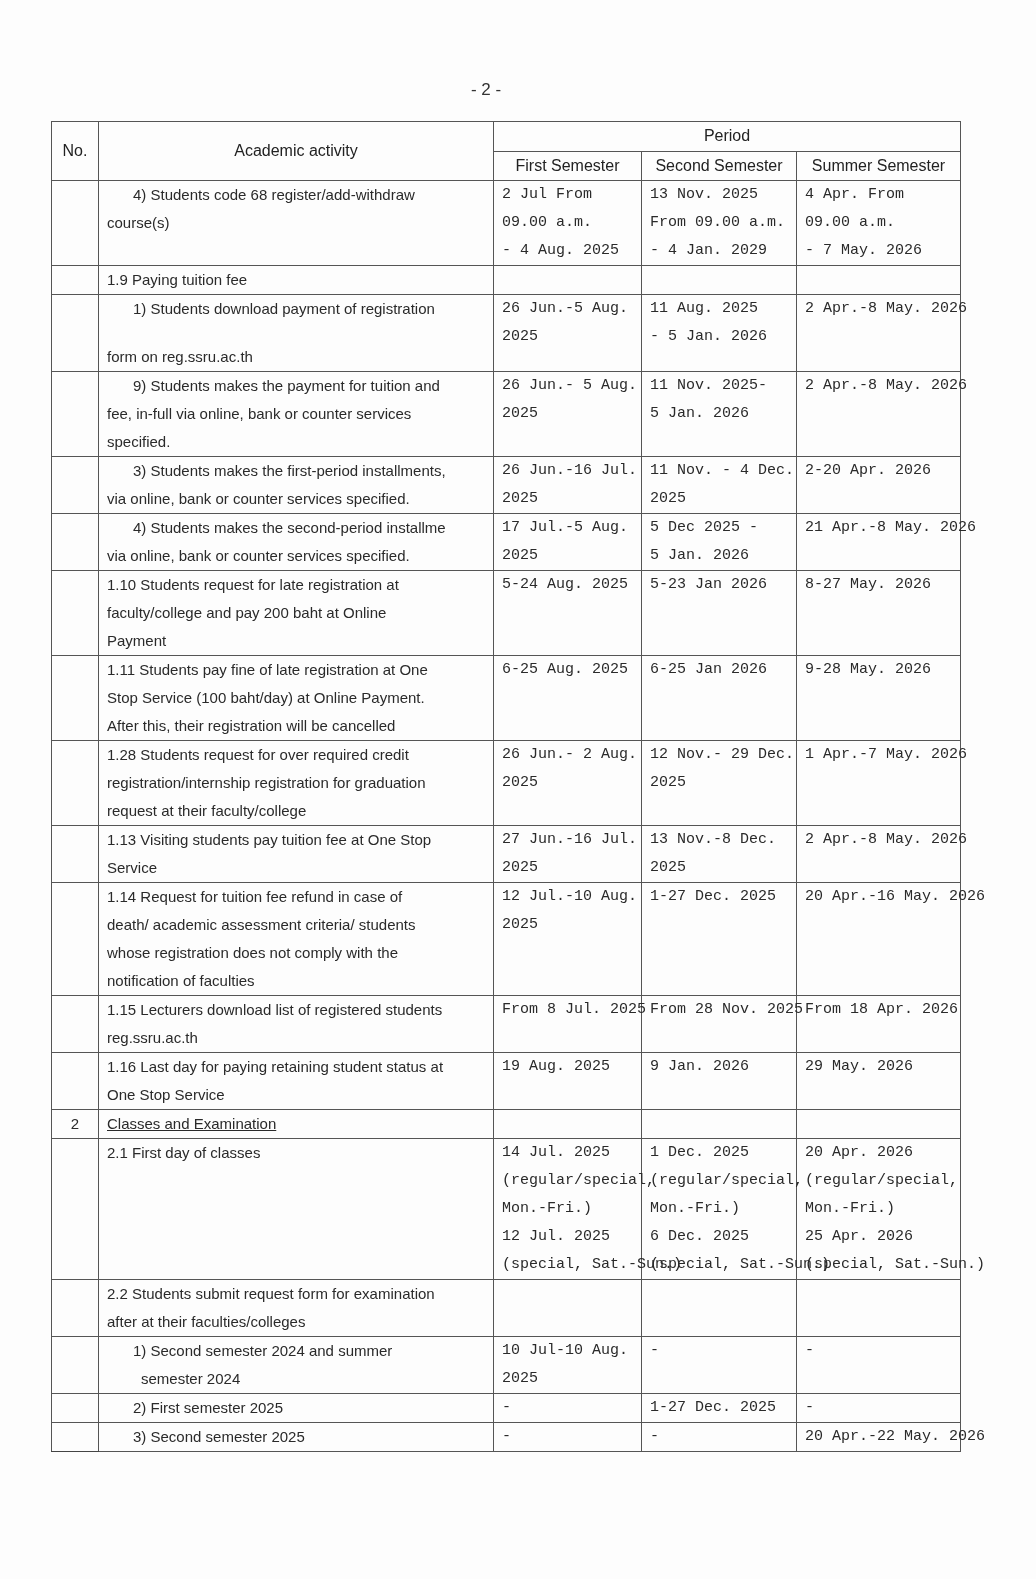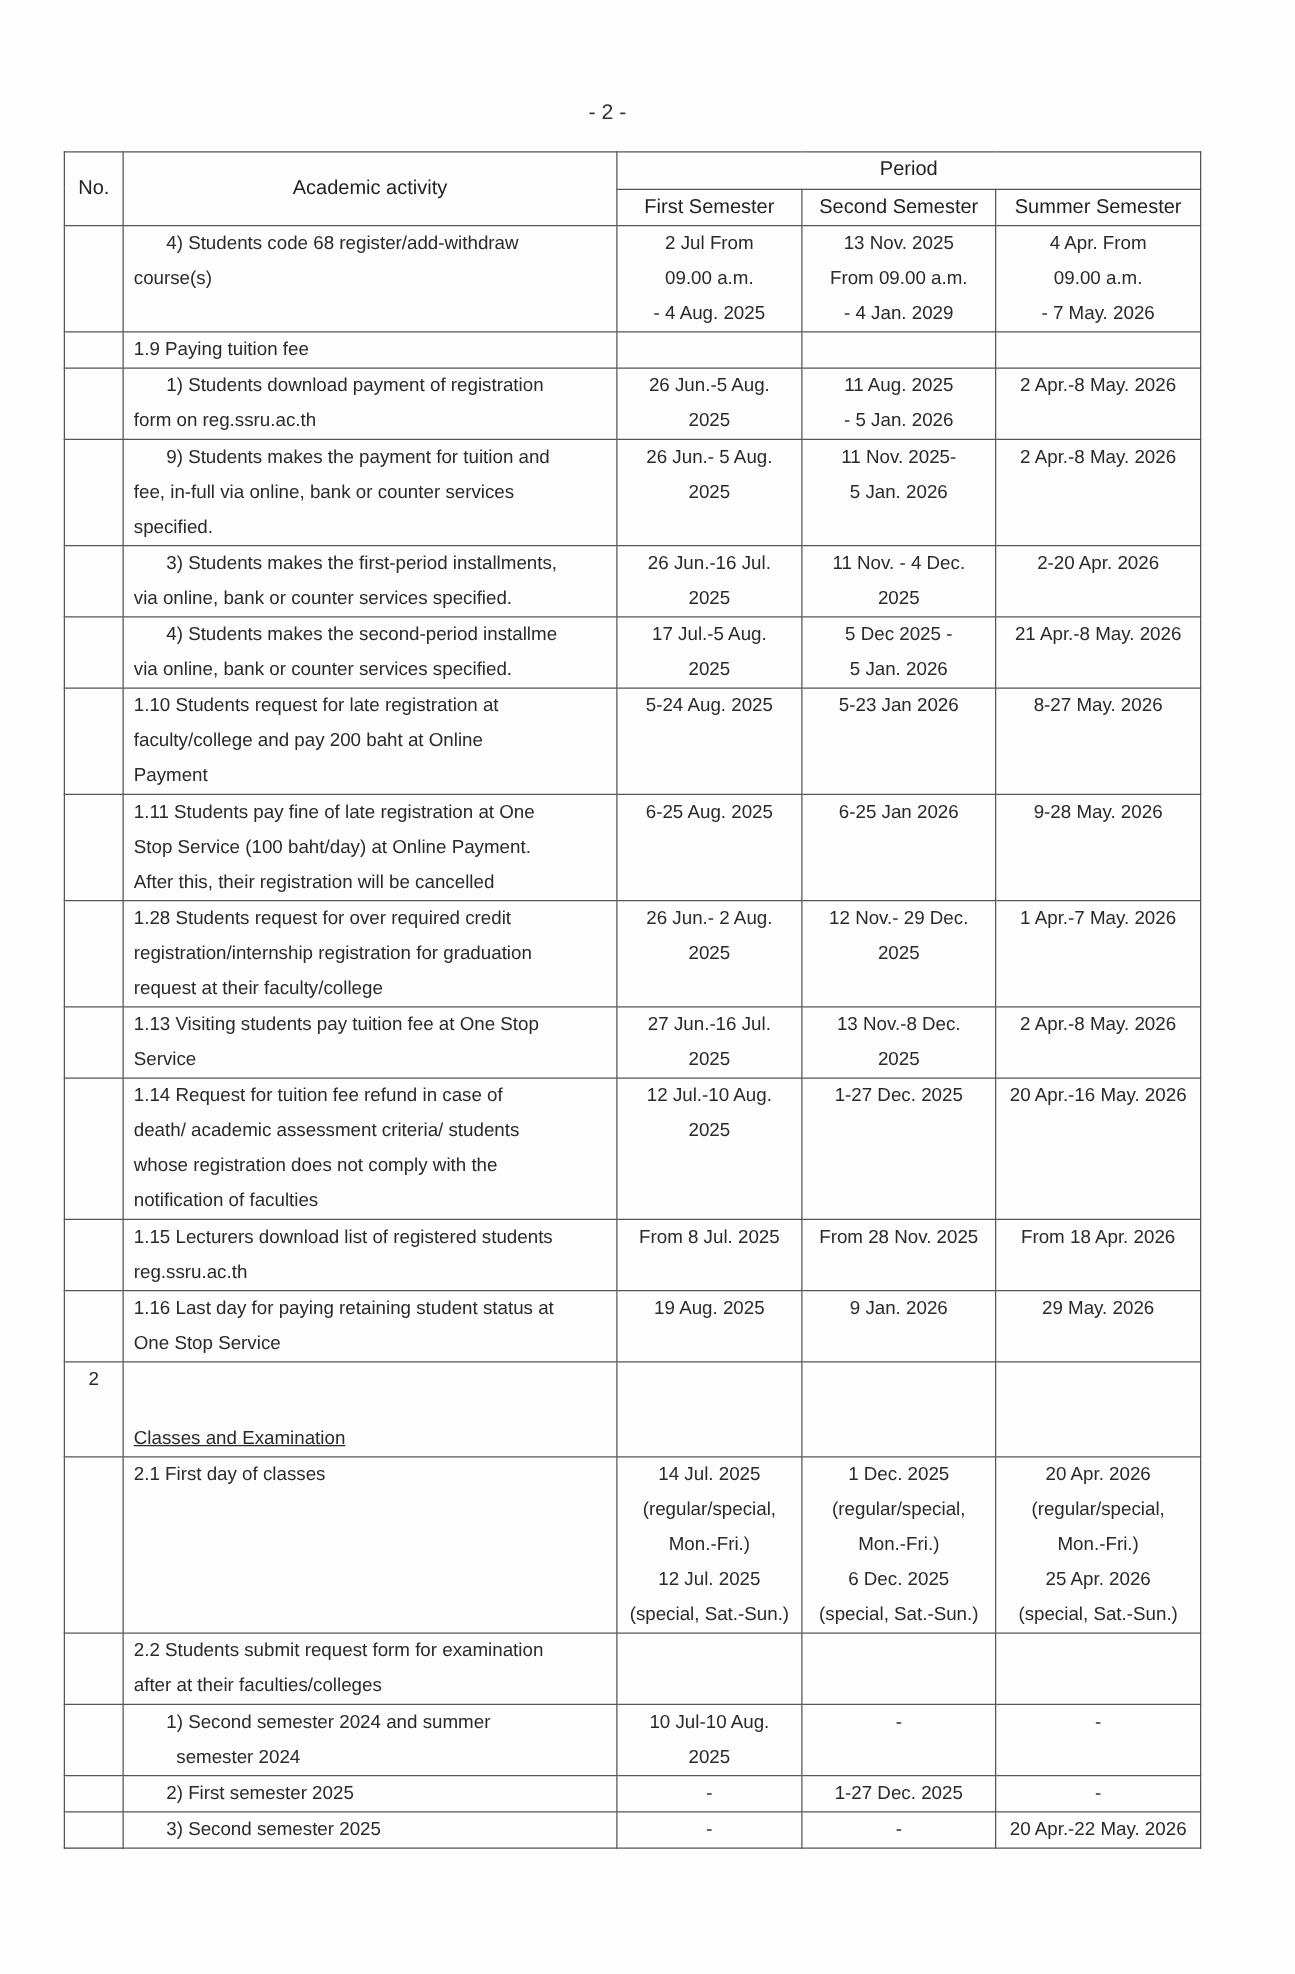--- a/index.html
+++ b/index.html
@@ -16,24 +16,24 @@
   .col-s1 { width: 148px; }
   .col-s2 { width: 155px; }
   .col-s3 { width: 164px; }
   th.h-no, th.h-act { height: 58px; }
   th.h-period { height: 28px; }
   th.h-sem { height: 28px; line-height: 26px; font-size: 15px; }
   td.no { text-align: center; padding: 0; border-top: none; border-bottom: none; }
   td.no.first { border-top: 1px solid #555; }
   td.no.sec2 { border-top: 1.5px solid #444; }
   td.no.last { border-bottom: 1.5px solid #444; }
-  td.date { text-align: center; padding: 0 2px; white-space: nowrap; }
+  td.date { text-align: left; padding: 0 2px; white-space: nowrap; font-family: Liberation Mono, monospace; }
   .indent { text-indent: 26px; }
   .heading { font-weight: normal; }
-  .section { text-decoration: underline; margin-top: 47px; }
+  .section { text-decoration: underline; }
   .line { display: block; }
   tr.r-sec td { border-top: 1.5px solid #444; }
 </style>
 </head>
 <body>
 
 <div class="page-num">- 2 -</div>
 
 <table class="cal">
   <colgroup>
@@ -84,21 +84,21 @@
           <span class="line heading">1.9 Paying tuition fee</span>
         </td>
         <td class="date"></td>
         <td class="date"></td>
         <td class="date"></td>
       </tr>
       <tr>
         <td class="no"></td>
         <td class="indent">
           <span class="line">1) Students download payment of registration</span>
-          <span class="line" style="text-indent: 0px;">form on reg.ssru.ac.th</span>
+          <span class="line" style="text-indent: 0px; margin-top: 20px;">form on reg.ssru.ac.th</span>
         </td>
         <td class="date">
           <span class="line">26 Jun.-5 Aug.</span>
           <span class="line">2025</span>
         </td>
         <td class="date">
           <span class="line">11 Aug. 2025</span>
           <span class="line">- 5 Jan. 2026</span>
         </td>
         <td class="date">

